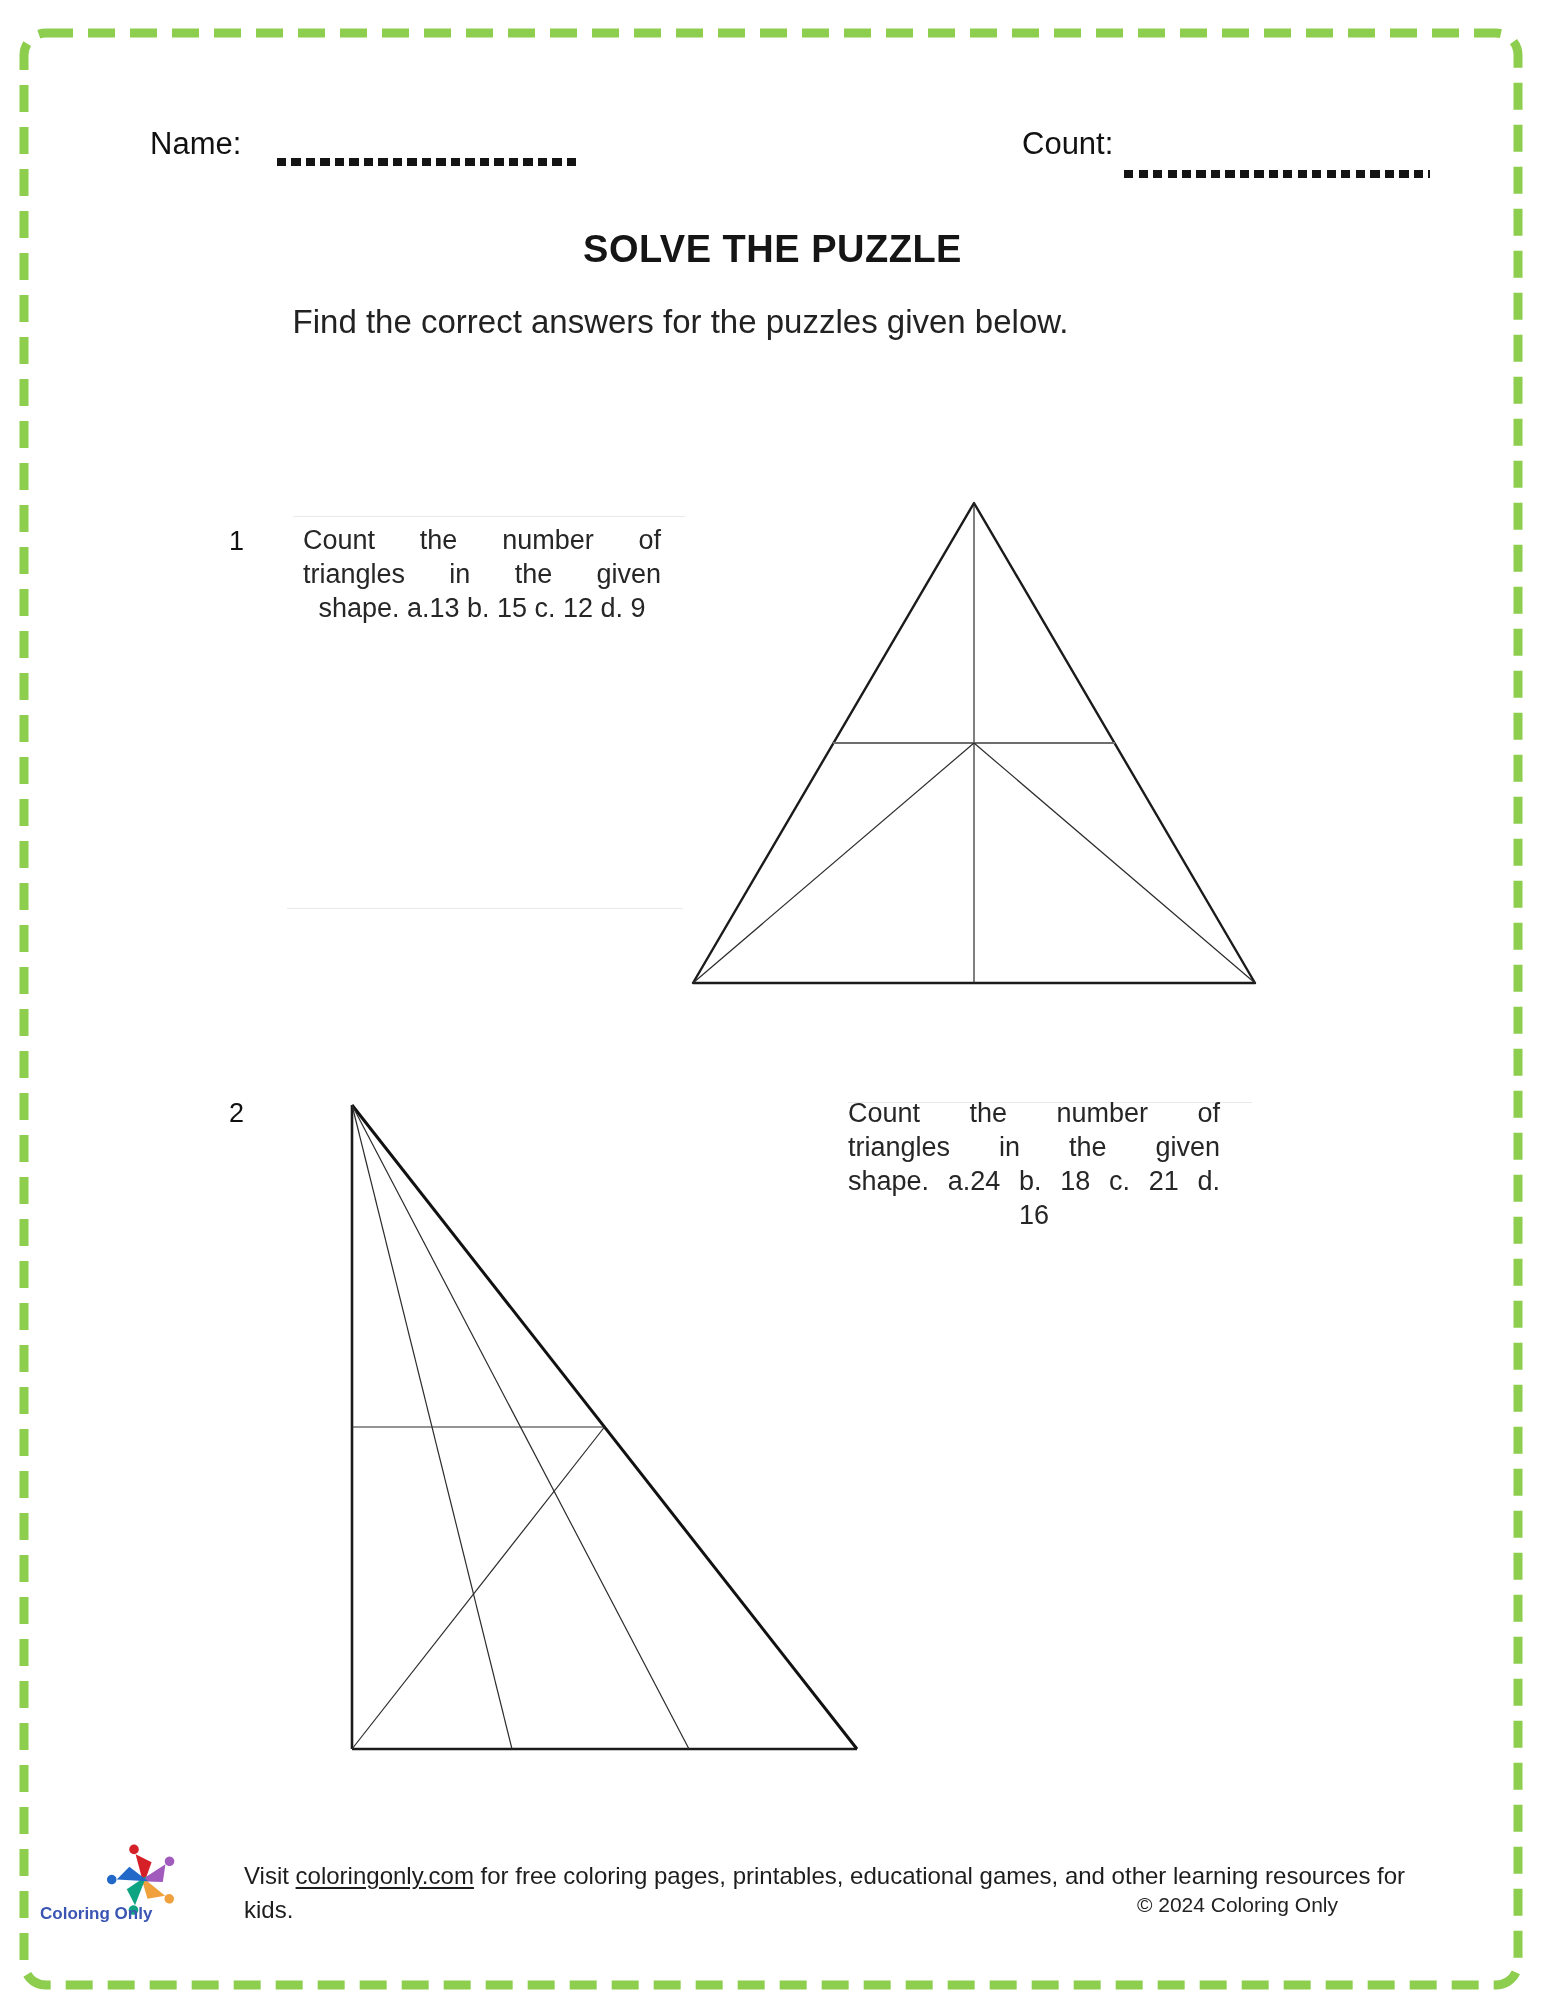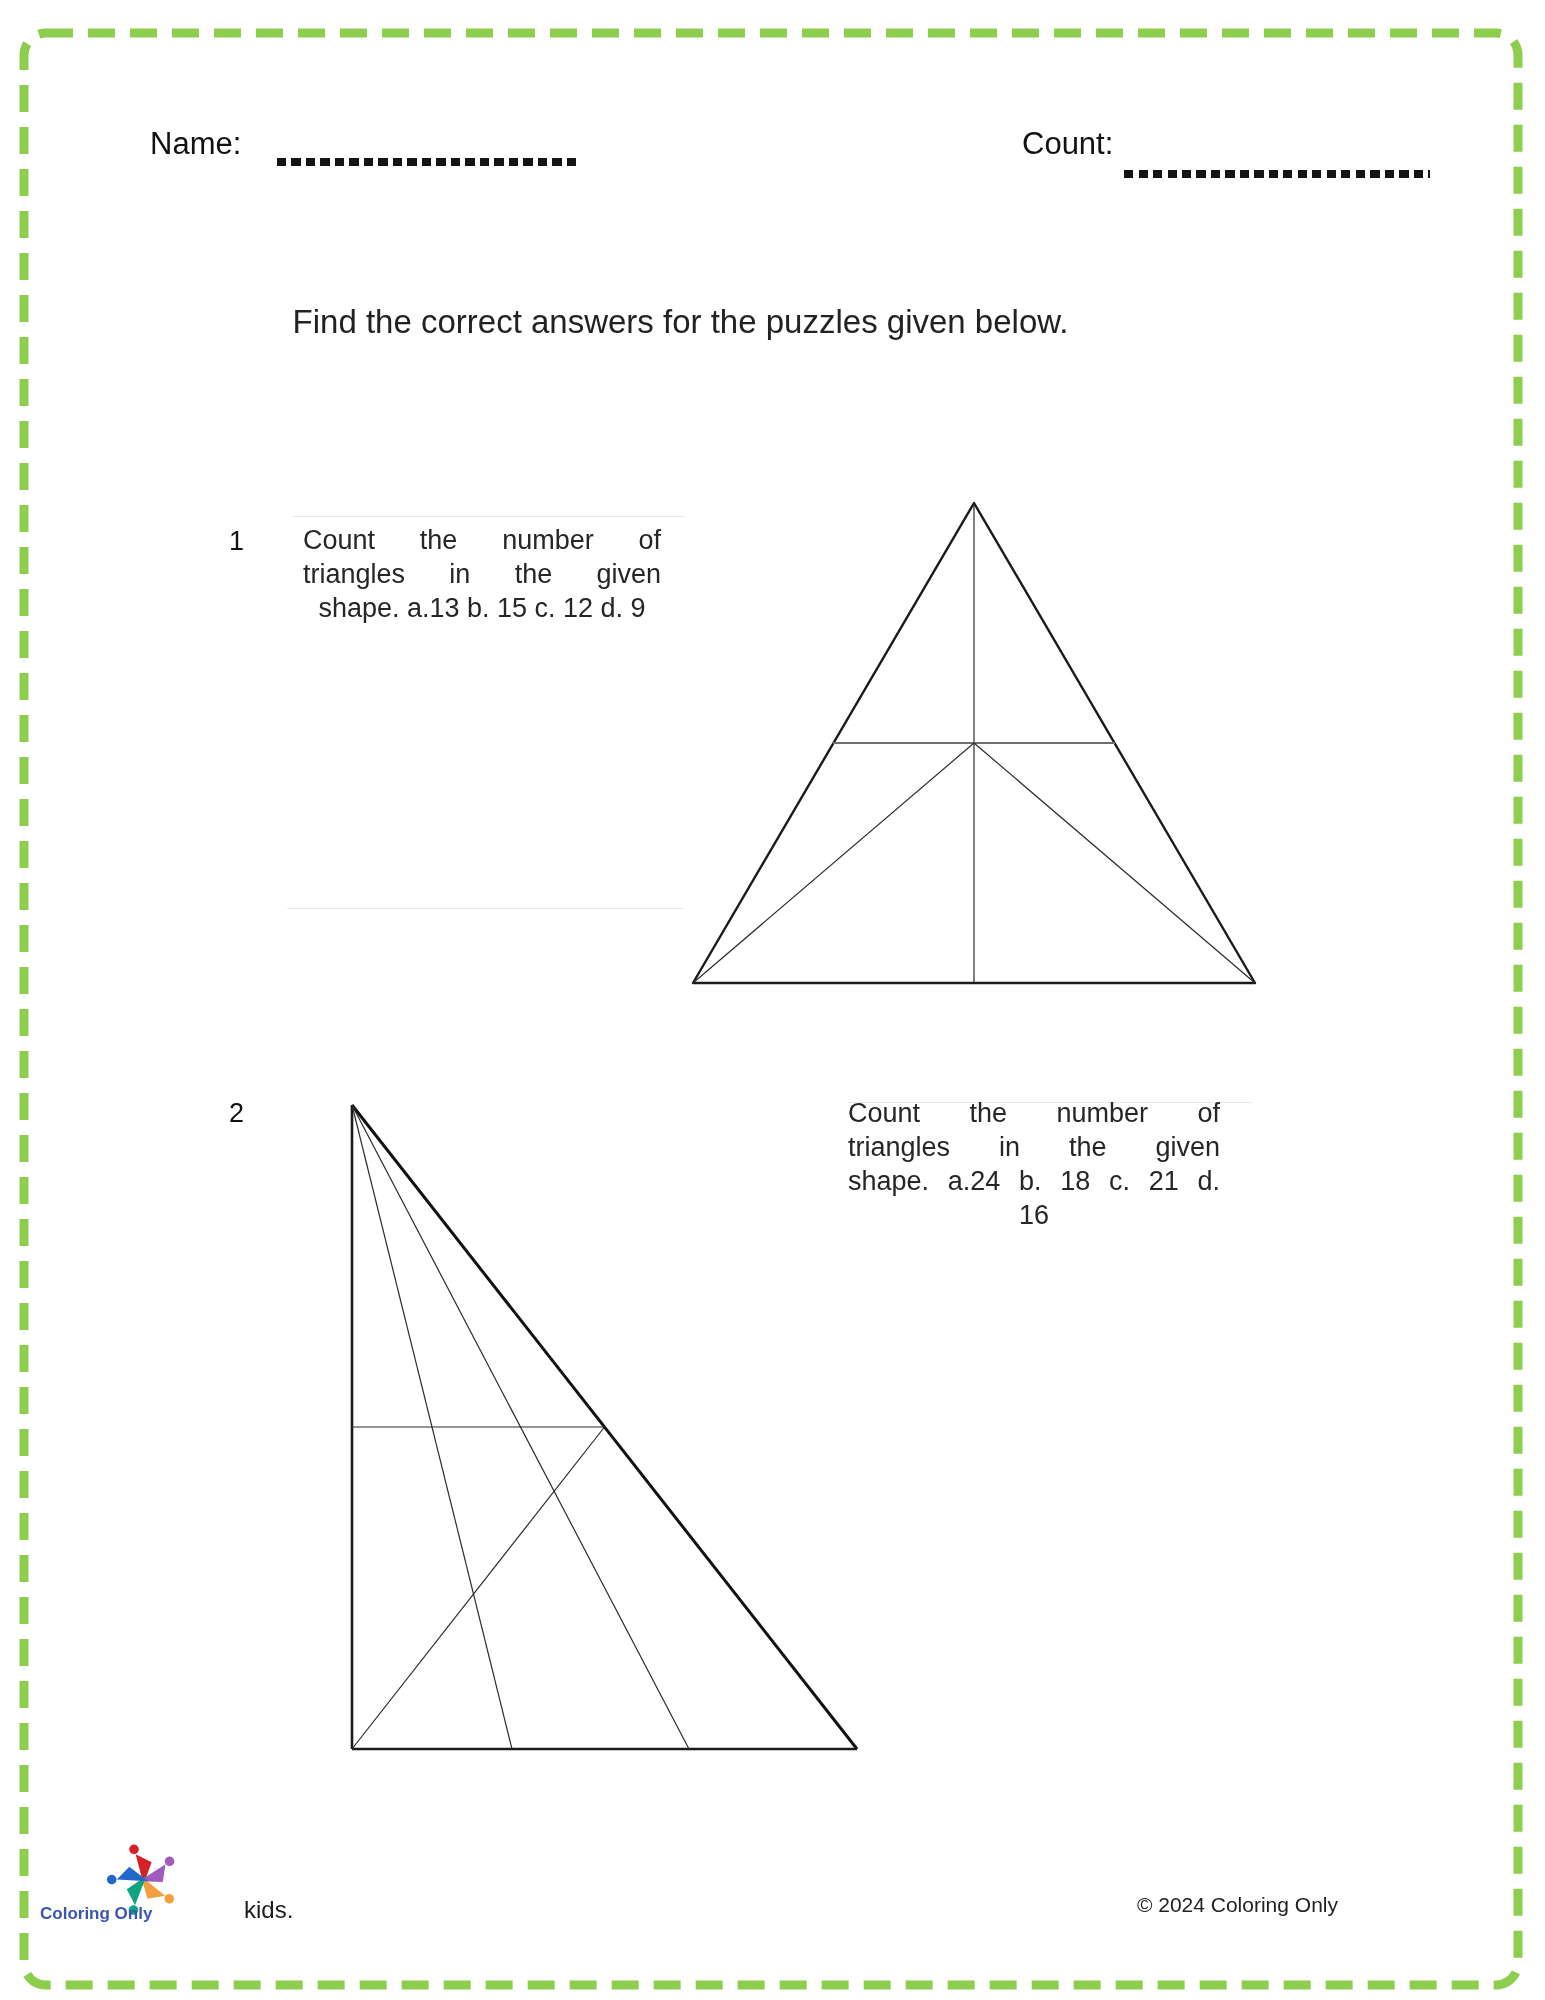--- a/index.html
+++ b/index.html
@@ -36,20 +36,21 @@
 
   <svg id="border-svg" viewBox="0 0 1545 2000" aria-hidden="true">
     <rect x="24" y="33" width="1494" height="1952" rx="22" ry="22" fill="none" stroke="#8dce4e" stroke-width="9" stroke-dasharray="27 15"></rect>
   </svg>
 
   <div class="abs field-label" style="left:150px;top:120px;">Name:</div>
   <div class="abs dotline" style="left:277px;top:158px;width:302px;"></div>
   <div class="abs field-label" style="left:1022px;top:120px;">Count:</div>
   <div class="abs dotline" style="left:1124px;top:170px;width:306px;"></div>
 
+  <div class="abs page-title">SOLVE THE PUZZLE</div>
   <div class="abs page-subtitle">Find the correct answers for the puzzles given below.</div>
 
   <div class="abs hairline" style="left:293px;top:516px;width:392px;"></div>
   <div class="abs q-number" style="left:229px;top:526px;">1</div>
   <div class="abs q-text" style="left:303px;top:523px;width:358px;">
     <div class="jl">Count the number of</div>
     <div class="jl">triangles in the given</div>
     <div class="jl-last">shape. a.13 b. 15 c. 12 d. 9</div>
   </div>
   <div class="abs hairline" style="left:287px;top:908px;width:396px;"></div>
@@ -106,16 +107,17 @@
       <path d="M 52,52 L 42,14 L 62,24 Z" fill="#0ea482"></path>
         <circle cx="40" cy="8" r="6" fill="#0ea482"></circle>
     </g>
     <g transform="rotate(288 52 46)">
       <path d="M 52,52 L 42,14 L 62,24 Z" fill="#2268c8"></path>
         <circle cx="40" cy="8" r="6" fill="#2268c8"></circle>
     </g>
   </svg>
   <div class="abs brand-name" style="left:40px;top:1904px;width:180px;">Coloring Only</div>
 
+  <div class="abs footer-line" style="left:244px;top:1862px;"><span>Visit </span><span class="footer-link">coloringonly.com</span><span> for free coloring pages, printables, educational games, and other learning resources for</span></div>
   <div class="abs footer-line" style="left:244px;top:1896px;">kids.</div>
   <div class="abs copyright" style="left:1038px;top:1893px;width:300px;">© 2024 Coloring Only</div>
 
 </div>
 
 </body></html>

